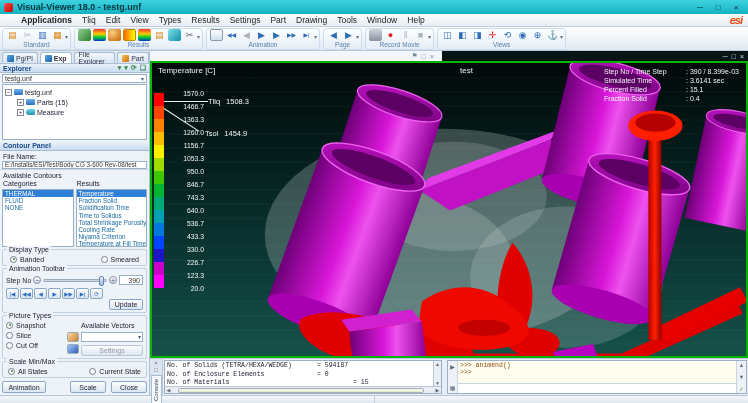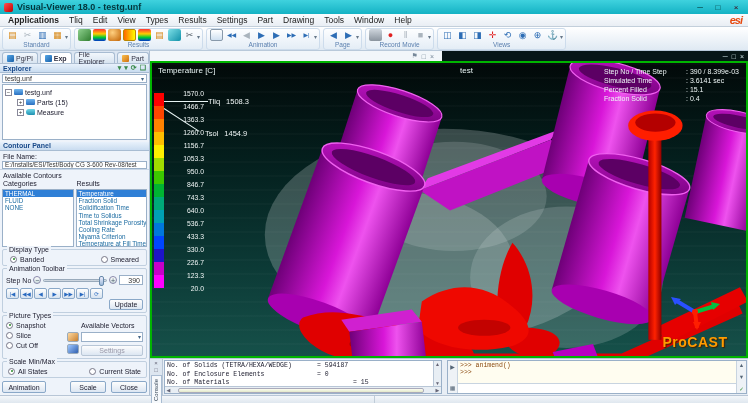--- a/index.html
+++ b/index.html
@@ -13,21 +13,21 @@
   .titlebar .appicon { width:9px; height:9px; background:linear-gradient(135deg,#ff5050,#c00000);
     border-radius:2px; margin-right:4px; }
   .titlebar .title { flex:0 0 auto; font-weight:bold; }
   .titlebar .tspace { flex:1; }
   .winbtn { width:16px; height:11px; font-size:8px; line-height:11px; text-align:center;
     color:#033; margin-left:2px; cursor:default; }
   .winbtn.close { color:#401; }
 
   
   .menubar { height:13px; background:linear-gradient(180deg,#fafcfe,#e9eef4); border-bottom:1px solid #c3cfdb;
-    display:flex; align-items:center; font-size:8.5px; color:#222; padding-left:3px; flex:0 0 auto; }
+    display:flex; align-items:center; font-size:8.5px; color:#222; padding-left:16px; flex:0 0 auto; }
   .menu-items { display:flex; }
   .menu-items .menu-item { padding:0 5px; line-height:12px; }
   .menu-items .menu-item:first-child { font-weight:bold; }
   .menubar .mspace { flex:1; }
   .searchbox { display:flex; align-items:center; border:1px solid #9fb4c8; background:#fff;
     height:11px; width:148px; margin-right:6px; }
   .searchbox input { border:0; outline:0; flex:1; font-size:7.5px; color:#888; padding:0 3px;
     font-family:"Liberation Sans", sans-serif; }
   .searchbox .mag { font-size:8px; color:#667; padding-right:2px; }
   .esilogo { font-size:11px; font-weight:bold; font-style:italic; color:#e8490f; margin-right:6px;
@@ -647,32 +647,20 @@
           <div class="srow">
               <span class="slabel">Percent Filled</span>
               <span class="svalue">: 15.1</span>
             </div>
           <div class="srow">
               <span class="slabel">Fraction Solid</span>
               <span class="svalue">: 0.4</span>
             </div>
         </div>
 
-        <div class="plogo">
-          <svg width="56" height="38" viewBox="0 0 56 38">
-            <line x1="28" y1="20" x2="8" y2="8" stroke="#2a50ff" stroke-width="4"></line>
-            <polygon points="4,5 14,7 8,13" fill="#2a50ff"></polygon>
-            <line x1="28" y1="20" x2="48" y2="14" stroke="#00c040" stroke-width="4"></line>
-            <polygon points="53,12 44,10 46,18" fill="#00c040"></polygon>
-            <line x1="28" y1="20" x2="30" y2="36" stroke="#ff1e00" stroke-width="4"></line>
-            <polygon points="30,38 26,30 34,30" fill="#ff1e00"></polygon>
-            <circle cx="28" cy="20" r="3" fill="#ff1e00"></circle>
-          </svg>
-          <div class="plogo-text">ProCAST</div>
-        </div>
       </div>
 
       <div class="bottomrow">
         <div class="vtabstrip">
           <span class="vts-ic">×</span>
           <span class="vts-ic">□</span>
           <div class="vtab-label">Console</div>
 
         </div>
         <div class="consolebox">

